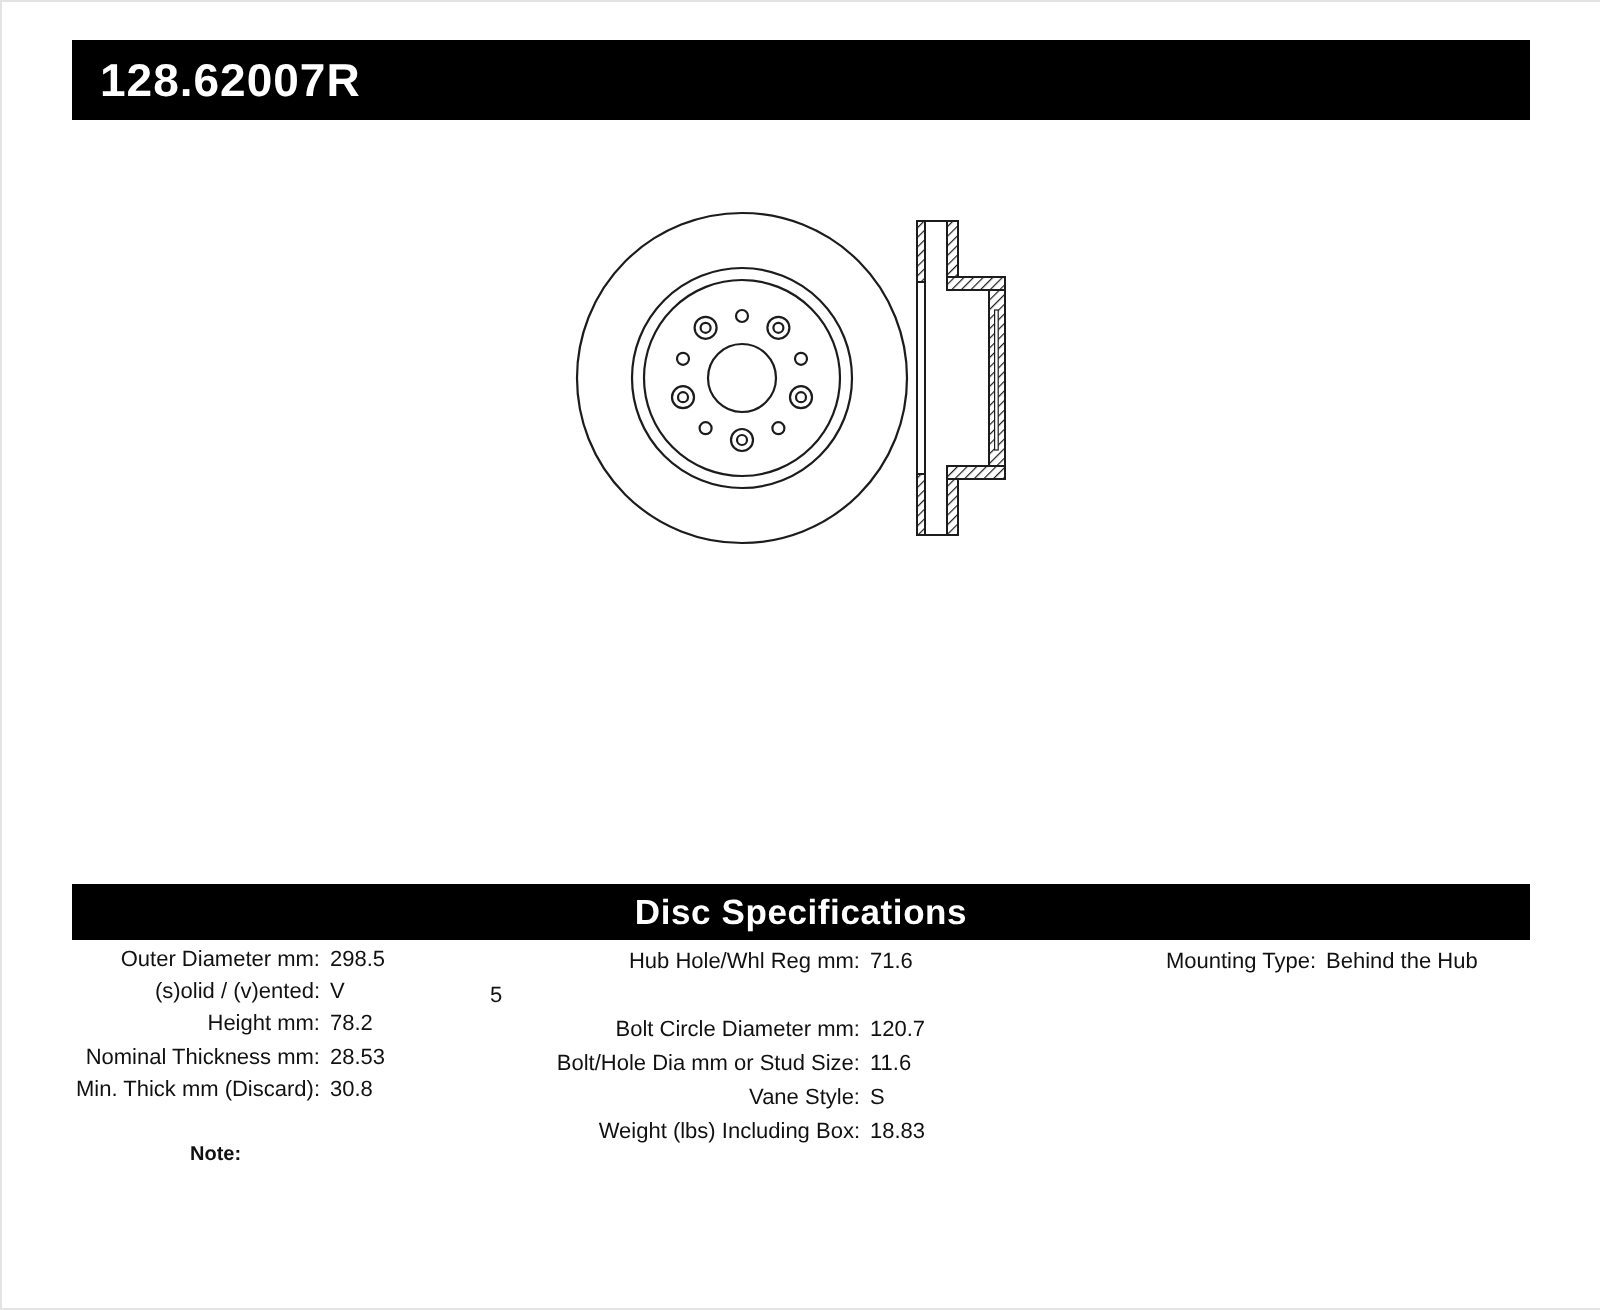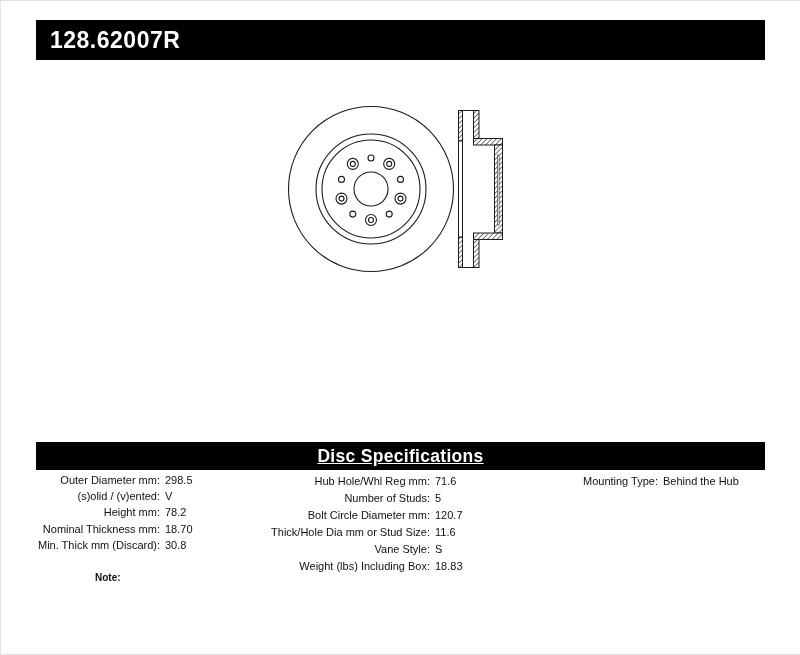--- a/index.html
+++ b/index.html
@@ -9,21 +9,21 @@
     box-shadow: inset 0 0 0 1px #e3e3e3;
     padding-left: 16px;
   }
   .bar {
     position:absolute; left:36px; width:729px; background:#000000; color:#ffffff;
     display:flex; align-items:center; box-sizing:border-box;
   }
   .top-bar { top:20px; height:40px; justify-content:space-between; padding:0 14px; }
   .top-bar .part-no { font-size:23px; font-weight:bold; letter-spacing:0.5px; }
   .top-bar .prod    { font-size:23px; font-weight:bold; letter-spacing:0.5px; }
-  .spec-bar { top:442px; height:28px; justify-content:center;text-decoration:underline; }
+  .spec-bar { top:442px; height:28px; justify-content:center; }
   .spec-bar .spec-title { font-size:17.5px; font-weight:bold; letter-spacing:0.3px; }
   .drawing { position:absolute; left:260px; top:88px; }
   .specs-col { position:absolute; top:472px; }
   .col-1 { left:36px;  width:240px; }
   .col-2 { left:240px; width:290px; }
   .col-3 { left:530px; width:250px; }
   .spec-row { display:flex; height:17px; align-items:center; font-size:11px; font-weight:normal; color:#111; white-space:nowrap; }
   .col-1 .spec-row { height:16.2px; }
   .spec-label { text-align:right; flex:none; }
   .col-1 .spec-label { width:124px; }
@@ -112,43 +112,42 @@
     <div class="spec-row">
       <span class="spec-label">(s)olid / (v)ented:</span>
       <span class="spec-value">V</span>
     </div>
     <div class="spec-row">
       <span class="spec-label">Height mm:</span>
       <span class="spec-value">78.2</span>
     </div>
     <div class="spec-row">
       <span class="spec-label">Nominal Thickness mm:</span>
-      <span class="spec-value">18.70</span>
+      <span class="spec-value">28.53</span>
     </div>
     <div class="spec-row">
       <span class="spec-label">Min. Thick mm (Discard):</span>
       <span class="spec-value">30.8</span>
     </div>
   </div>
 
   <div class="specs-col col-2">
     <div class="spec-row">
       <span class="spec-label">Hub Hole/Whl Reg mm:</span>
       <span class="spec-value">71.6</span>
     </div>
     <div class="spec-row">
-      <span class="spec-label">Number of Studs:</span>
       <span class="spec-value">5</span>
     </div>
     <div class="spec-row">
       <span class="spec-label">Bolt Circle Diameter mm:</span>
       <span class="spec-value">120.7</span>
     </div>
     <div class="spec-row">
-      <span class="spec-label">Thick/Hole Dia mm or Stud Size:</span>
+      <span class="spec-label">Bolt/Hole Dia mm or Stud Size:</span>
       <span class="spec-value">11.6</span>
     </div>
     <div class="spec-row">
       <span class="spec-label">Vane Style:</span>
       <span class="spec-value">S</span>
     </div>
     <div class="spec-row">
       <span class="spec-label">Weight (lbs) Including Box:</span>
       <span class="spec-value">18.83</span>
     </div>

